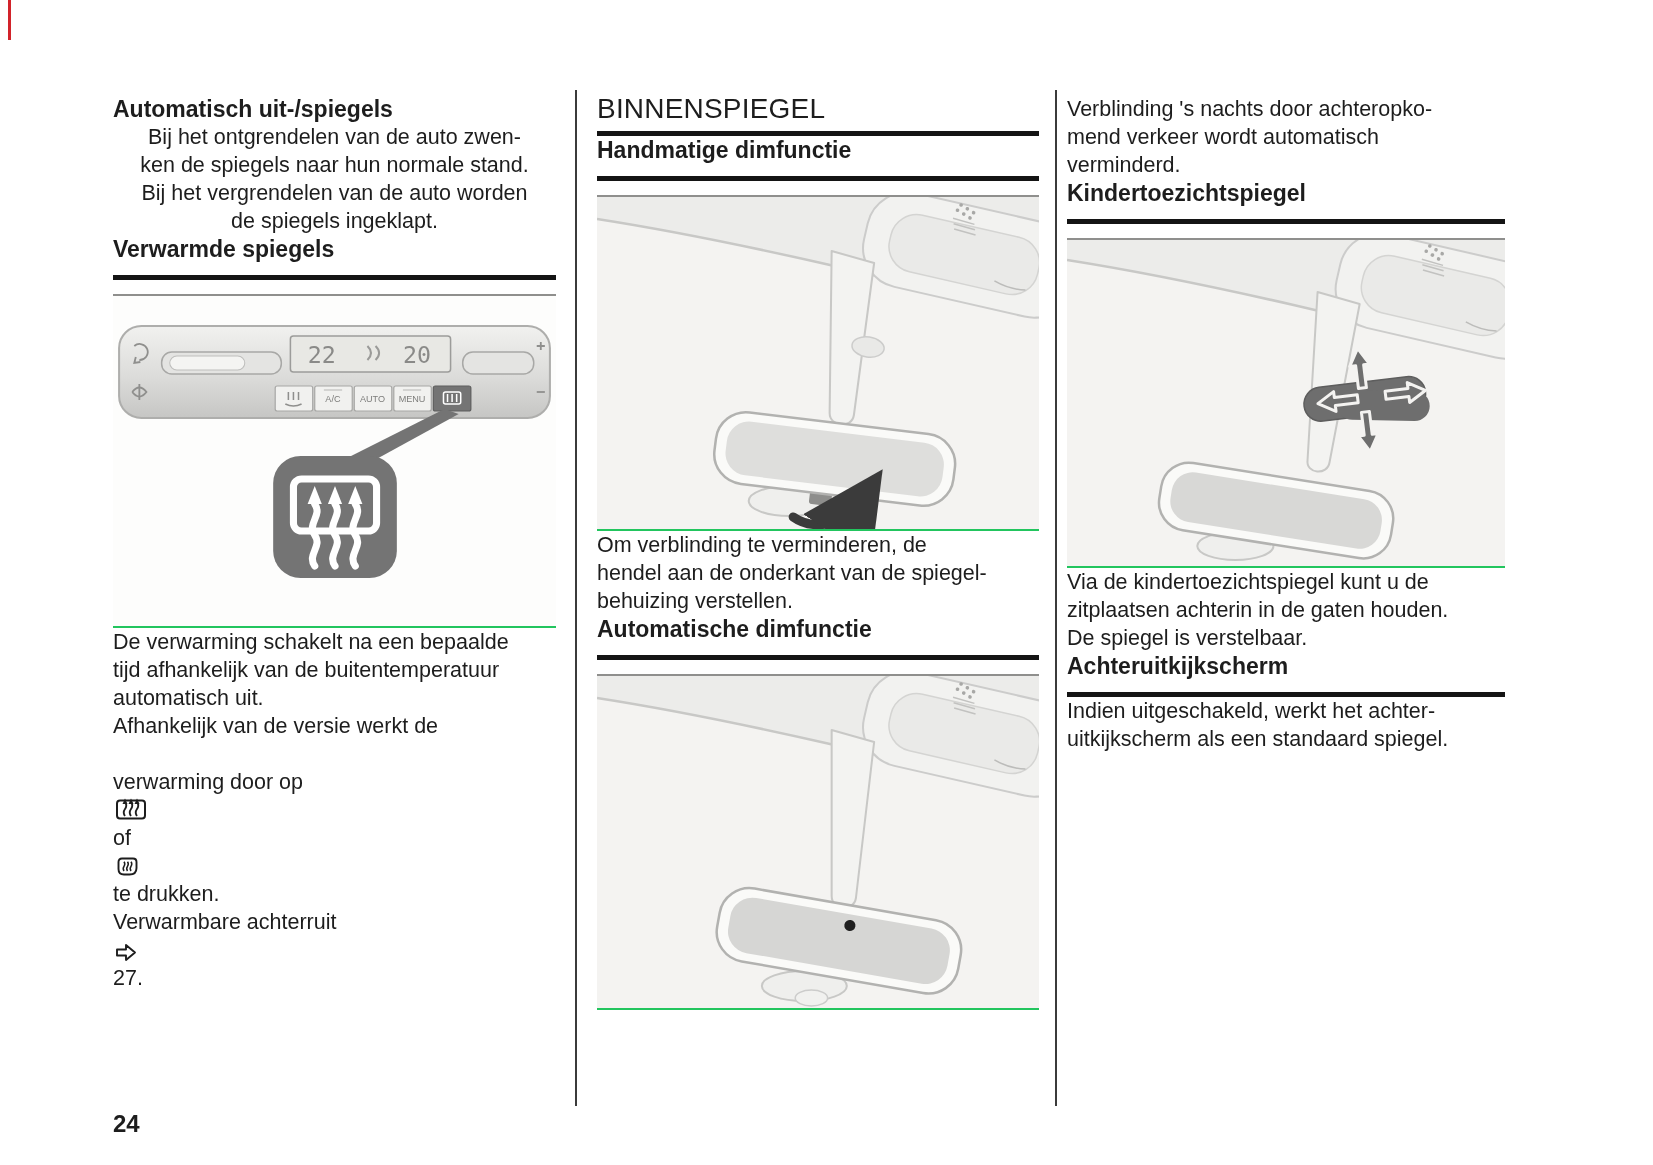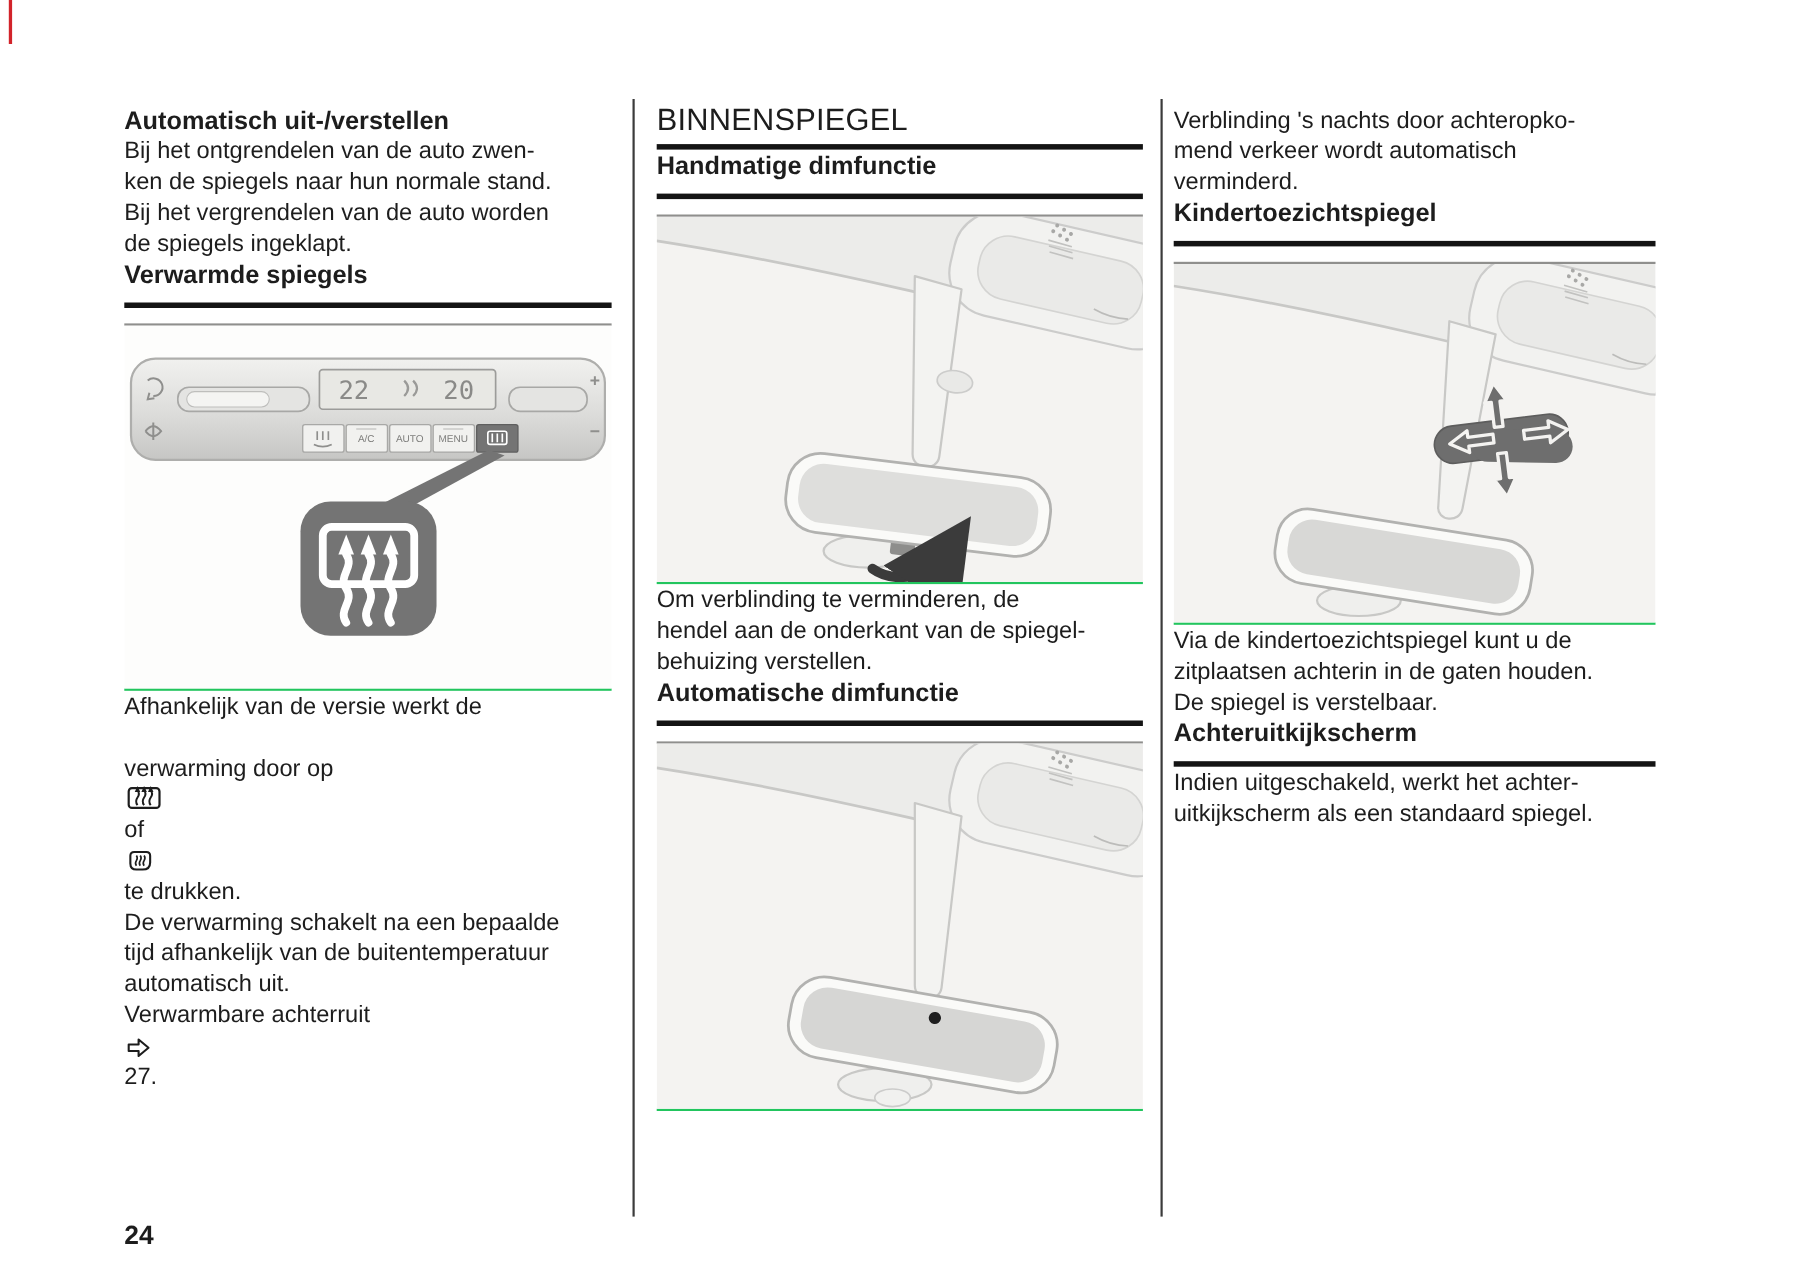--- a/index.html
+++ b/index.html
@@ -14,41 +14,41 @@
   .vdiv{position:absolute;top:90px;height:1016px;width:2px;background:#3b3b3b;}
   #vdiv1{left:575px;}
   #vdiv2{left:1055px;}
   .edge-mark{position:absolute;left:8px;top:0;width:3px;height:40px;background:#d2232a;}
   h2.main{font-size:28px;line-height:28px;font-weight:normal;margin:0;
     padding-bottom:8px;border-bottom:5px solid #141414;letter-spacing:0.2px;}
   h3.sub{font-size:23px;line-height:28px;font-weight:bold;margin:0;
     padding-bottom:12px;border-bottom:5px solid #141414;}
   h3.plain{font-size:23px;line-height:28px;font-weight:bold;margin:0;}
   p.para{font-size:21.5px;line-height:28px;margin:0;white-space:pre-line;}
-  .mt14{margin-top:14px;}.mt16{margin-top:16px;}.mt20{margin-top:20px;}
+  .mt14{margin-top:14px;}.mt16{margin-top:16px;text-align:center;}.mt20{margin-top:20px;}
   .mt22{margin-top:22px;}.mt24{margin-top:24px;}.mt26{margin-top:26px;}
   .mt30{margin-top:30px;}.mt34{margin-top:34px;}
   .figure{border-top:2px solid #8f8f8d;border-bottom:2px solid #22c55e;
     margin-top:14px;line-height:0;}
   .figure svg{display:block;}
   .inline-icon{display:inline-block;vertical-align:-5px;margin:0 2px;}
   .pagenum{position:absolute;left:113px;top:1110px;font-size:24px;font-weight:bold;}
   svg text{font-family:"Liberation Sans",sans-serif;}
   svg text.lcd{font-family:"DejaVu Sans Mono",monospace;}
 </style>
 </head>
 <body>
 
 <div class="edge-mark"></div>
 
 <div class="vdiv" id="vdiv1"></div>
 <div class="vdiv" id="vdiv2"></div>
 
 <div class="col" id="col1">
-  <h3 class="plain">Automatisch uit-/verstellen</h3>
+  <h3 class="plain">Automatisch uit-/spiegels</h3>
   <p class="para mt16">Bij het ontgrendelen van de auto zwen-
 ken de spiegels naar hun normale stand.
 Bij het vergrendelen van de auto worden
 de spiegels ingeklapt.</p>
 
   <h3 class="sub mt24">Verwarmde spiegels</h3>
 
   <div class="figure">
     <svg width="100%" height="330" viewBox="0 0 437 330" preserveAspectRatio="none">
       <rect width="437" height="330" fill="#fdfdfc"></rect>
@@ -113,20 +113,24 @@
         </g>
         <g fill="#ffffff">
           <polygon points="192,208 199,190 206,208"></polygon>
           <polygon points="212,208 219,190 226,208"></polygon>
           <polygon points="232,208 239,190 246,208"></polygon>
         </g>
       </g>
     </svg>
   </div>
 
+  <p class="para mt14">De verwarming schakelt na een bepaalde
+tijd afhankelijk van de buitentemperatuur
+automatisch uit.</p>
+
   <p class="para mt30"><span>Afhankelijk van de versie werkt de</span><br>
     <span>verwarming door op</span>
     <svg class="inline-icon" width="32" height="26" viewBox="0 0 32 26">
       <rect x="2" y="4.5" width="28" height="18" rx="3" fill="none" stroke="#1d1d1d" stroke-width="2"></rect>
       <g stroke="#1d1d1d" stroke-width="1.8" fill="none">
         <path d="M10,20 q-2.5,-3.5 0,-7 q2.5,-3.5 0,-7"></path>
         <path d="M16,20 q-2.5,-3.5 0,-7 q2.5,-3.5 0,-7"></path>
         <path d="M22,20 q-2.5,-3.5 0,-7 q2.5,-3.5 0,-7"></path>
       </g>
       <g fill="#1d1d1d">
@@ -138,24 +142,20 @@
     <span>of</span>
     <svg class="inline-icon" width="25" height="23" viewBox="0 0 25 23">
       <path d="M3.5,7 Q3.5,3.5 7,3.5 L18,3.5 Q21.5,3.5 21.5,7 L21.5,13 Q21.5,19.5 14.5,19.5 L9,19.5 Q3.5,19.5 3.5,14 Z" fill="none" stroke="#1d1d1d" stroke-width="1.9"></path>
       <g stroke="#1d1d1d" stroke-width="1.5" fill="none">
         <path d="M9,16 q-1.6,-2.3 0,-4.6 q1.6,-2.3 0,-4.6"></path>
         <path d="M12.5,16 q-1.6,-2.3 0,-4.6 q1.6,-2.3 0,-4.6"></path>
         <path d="M16,16 q-1.6,-2.3 0,-4.6 q1.6,-2.3 0,-4.6"></path>
       </g>
     </svg>
     <span>te drukken.</span></p>
-
-  <p class="para mt14">De verwarming schakelt na een bepaalde
-tijd afhankelijk van de buitentemperatuur
-automatisch uit.</p>
 
   <p class="para mt14"><span>Verwarmbare achterruit</span>
     <svg class="inline-icon" width="22" height="19" viewBox="0 0 22 19">
       <polygon points="2,6.5 11,6.5 11,2 20,9.5 11,17 11,12.5 2,12.5" fill="none" stroke="#1d1d1d" stroke-width="1.9" stroke-linejoin="round"></polygon>
     </svg>
     <span>27.</span></p>
 </div>
 
 <div class="col" id="col2">
   <h2 class="main">BINNENSPIEGEL</h2>

